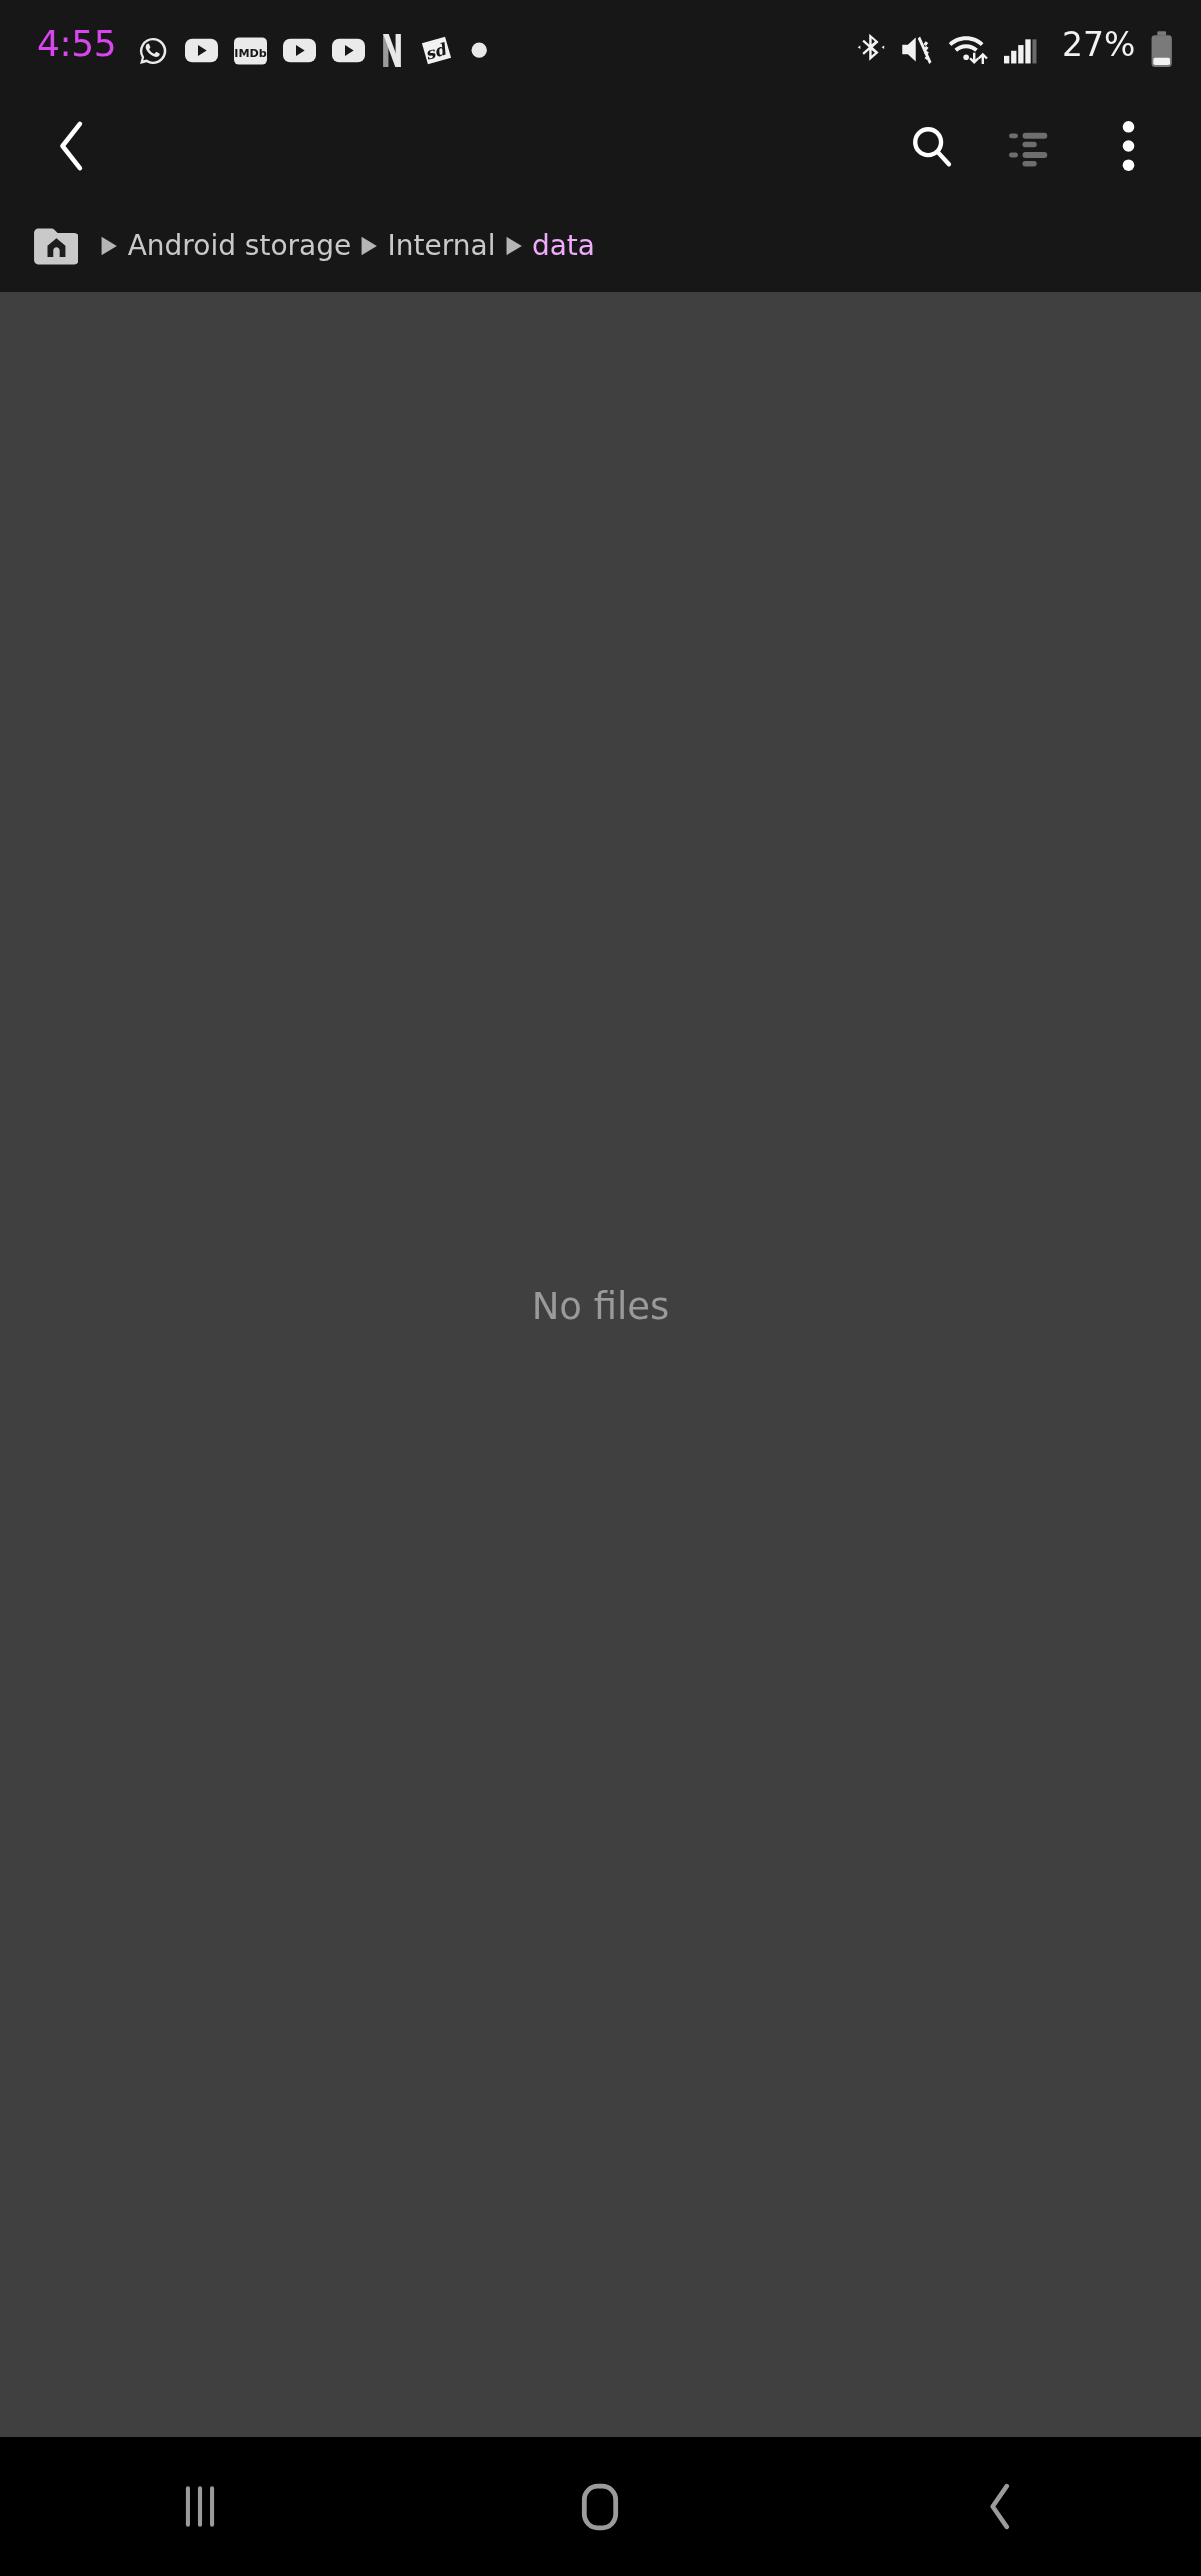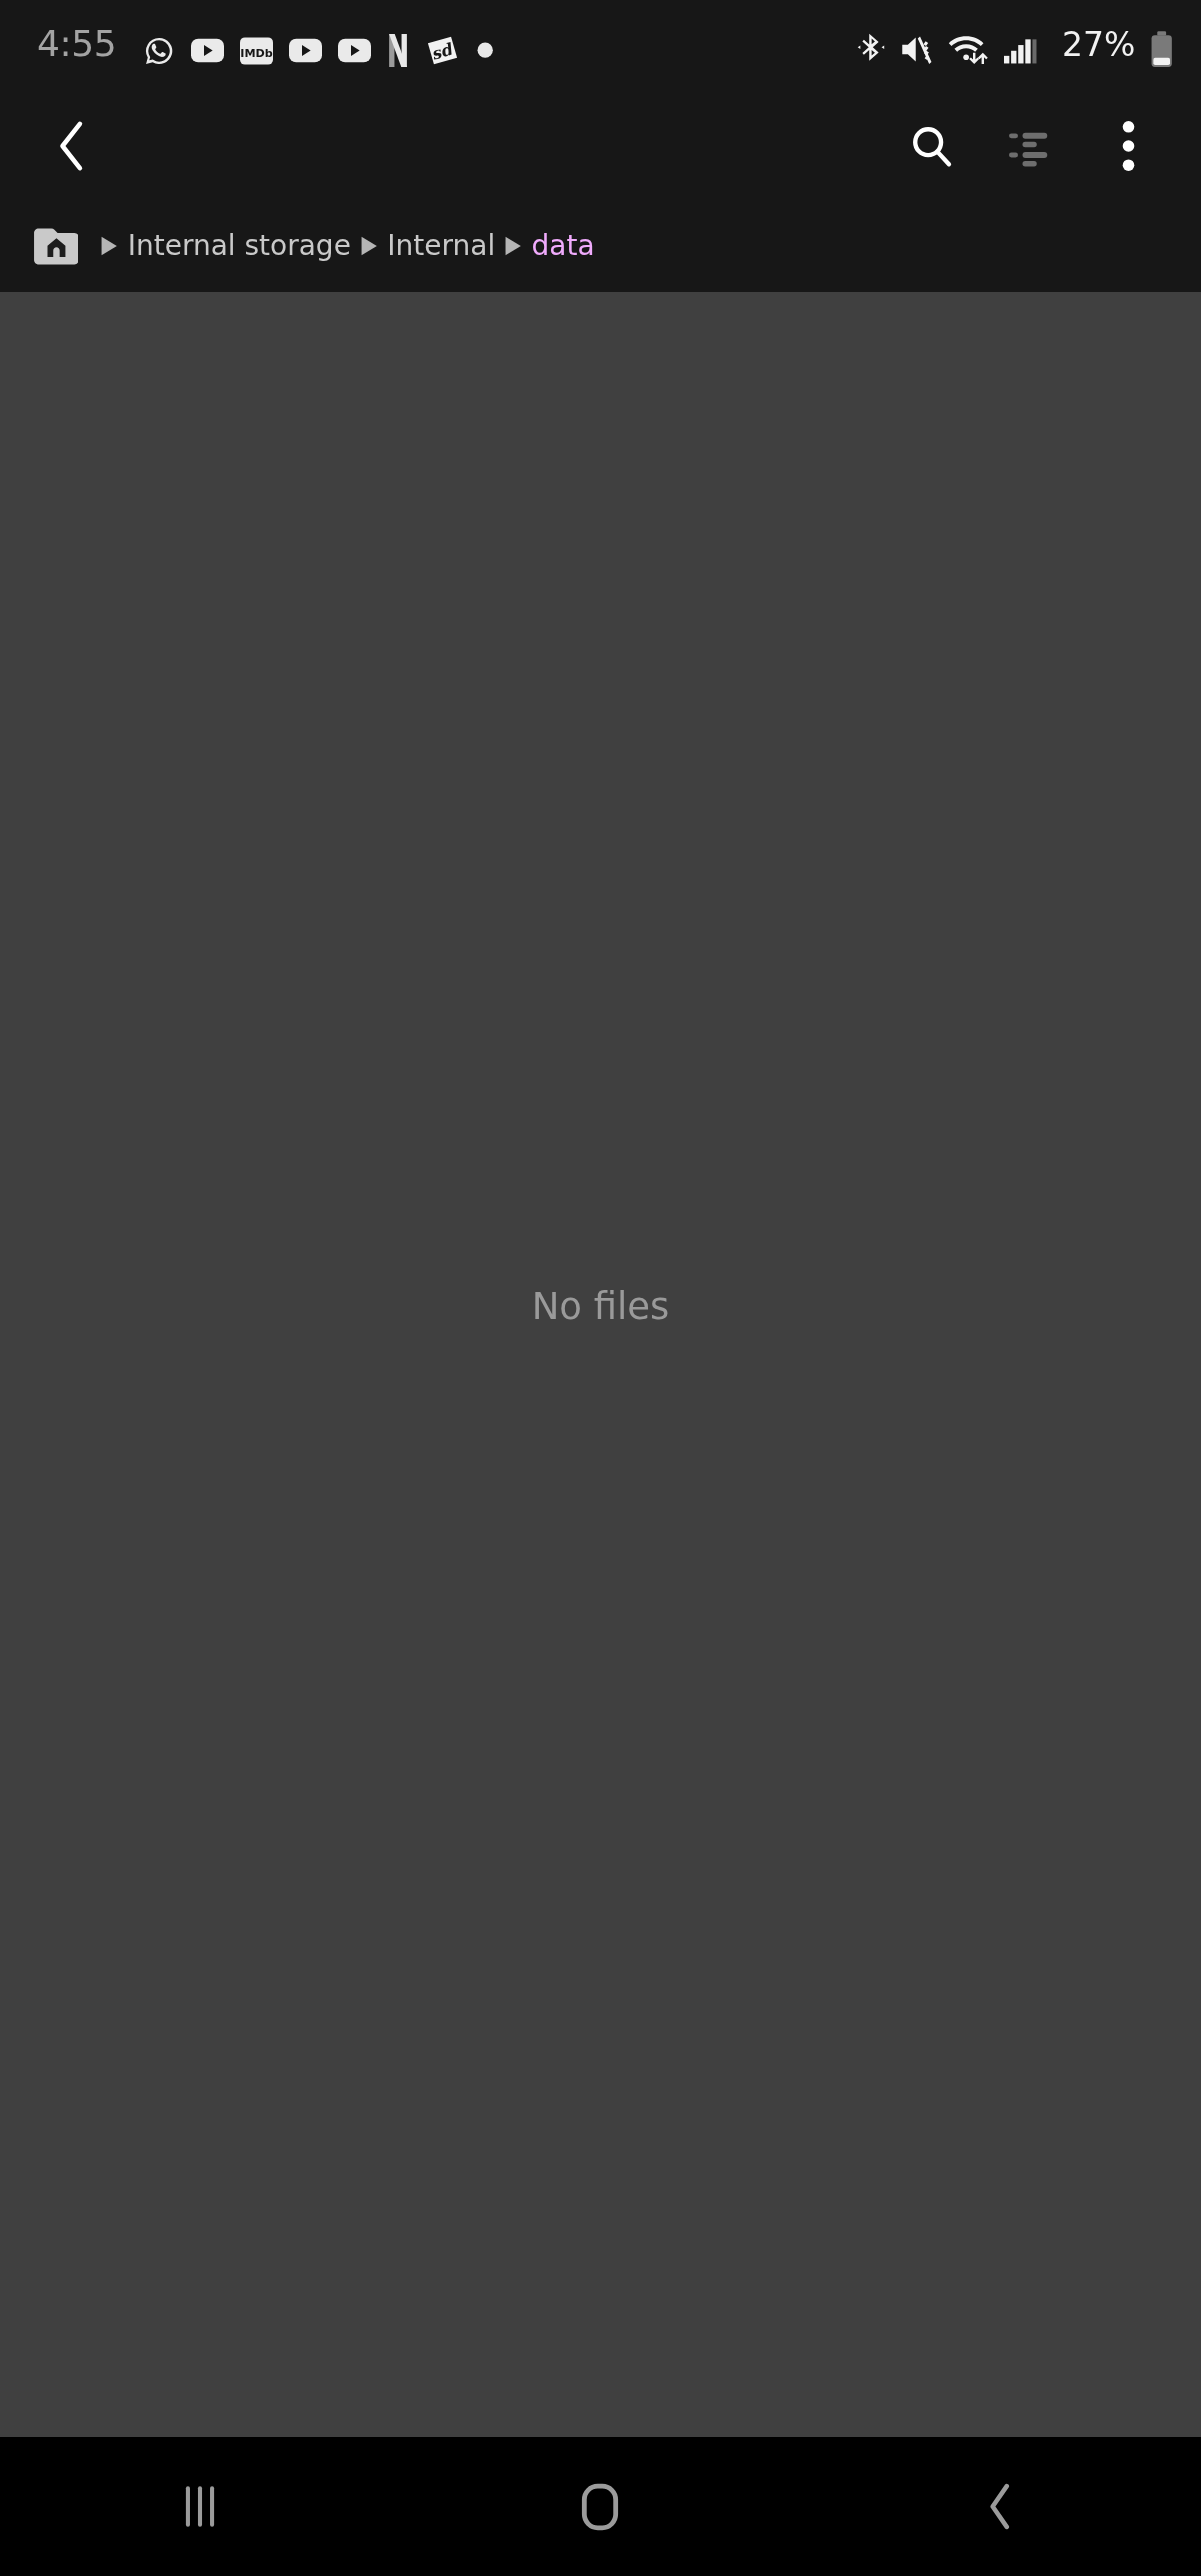--- a/index.html
+++ b/index.html
@@ -24,27 +24,27 @@
     flex:0 0 92px;
     display:flex;
     align-items:center;
     padding:0 28px 0 37px;
     background:#171717;
   }
   .status-left {
     display:flex; align-items:center; gap:16px;
   }
   .clock {
-    color:#a3a3a3;
+    color:#d946ef;
     font-size:36px;
     font-family:"DejaVu Sans", sans-serif;
     letter-spacing:-0.4px;
     line-height:1;
     font-weight:400;
-    margin-right:11px;
+    margin-right:5px;
     position:relative;
     top:-1.7px;
   }
   .status-spacer { flex:1 1 auto; }
   .status-right {
     display:flex; align-items:center; gap:12.5px;
     position:relative; top:-0.8px;
   }
   .batt-pct {
     color:#f2f2f2;
@@ -307,21 +307,21 @@
         <path fill="#c9c9c9" d="M2.8 1.6h8.1c.7 0 1.3.3 1.8.8l2 2h10.5c1.5 0 2.8 1.2 2.8 2.8v14c0 1.5-1.3 2.8-2.8 2.8H2.8C1.3 24 0 22.7 0 21.2V4.4C0 2.9 1.3 1.6 2.8 1.6Z" transform="translate(0.6 0)"></path>
         <path fill="#1d1d1d" d="M14.6 7.6 9 12.4v7h3.6v-4.1c0-1.1.9-2 2-2s2 .9 2 2v4.1h3.6v-7l-5.6-4.8Z"></path>
       </svg>
     </span>
 
     <span class="crumb-sep">
       <svg width="18.4" height="22" viewBox="0 0 12 14">
           <path d="M1 1 L11 7 L1 13 Z" fill="#b5b5b5"></path>
         </svg>
     </span>
-    <span class="crumb-label">Internal storage</span>
+    <span class="crumb-label">Android storage</span>
 
     <span class="crumb-sep">
       <svg width="18.4" height="22" viewBox="0 0 12 14">
           <path d="M1 1 L11 7 L1 13 Z" fill="#b5b5b5"></path>
         </svg>
     </span>
     <span class="crumb-label">Internal</span>
 
     <span class="crumb-sep">
       <svg width="18.4" height="22" viewBox="0 0 12 14">

